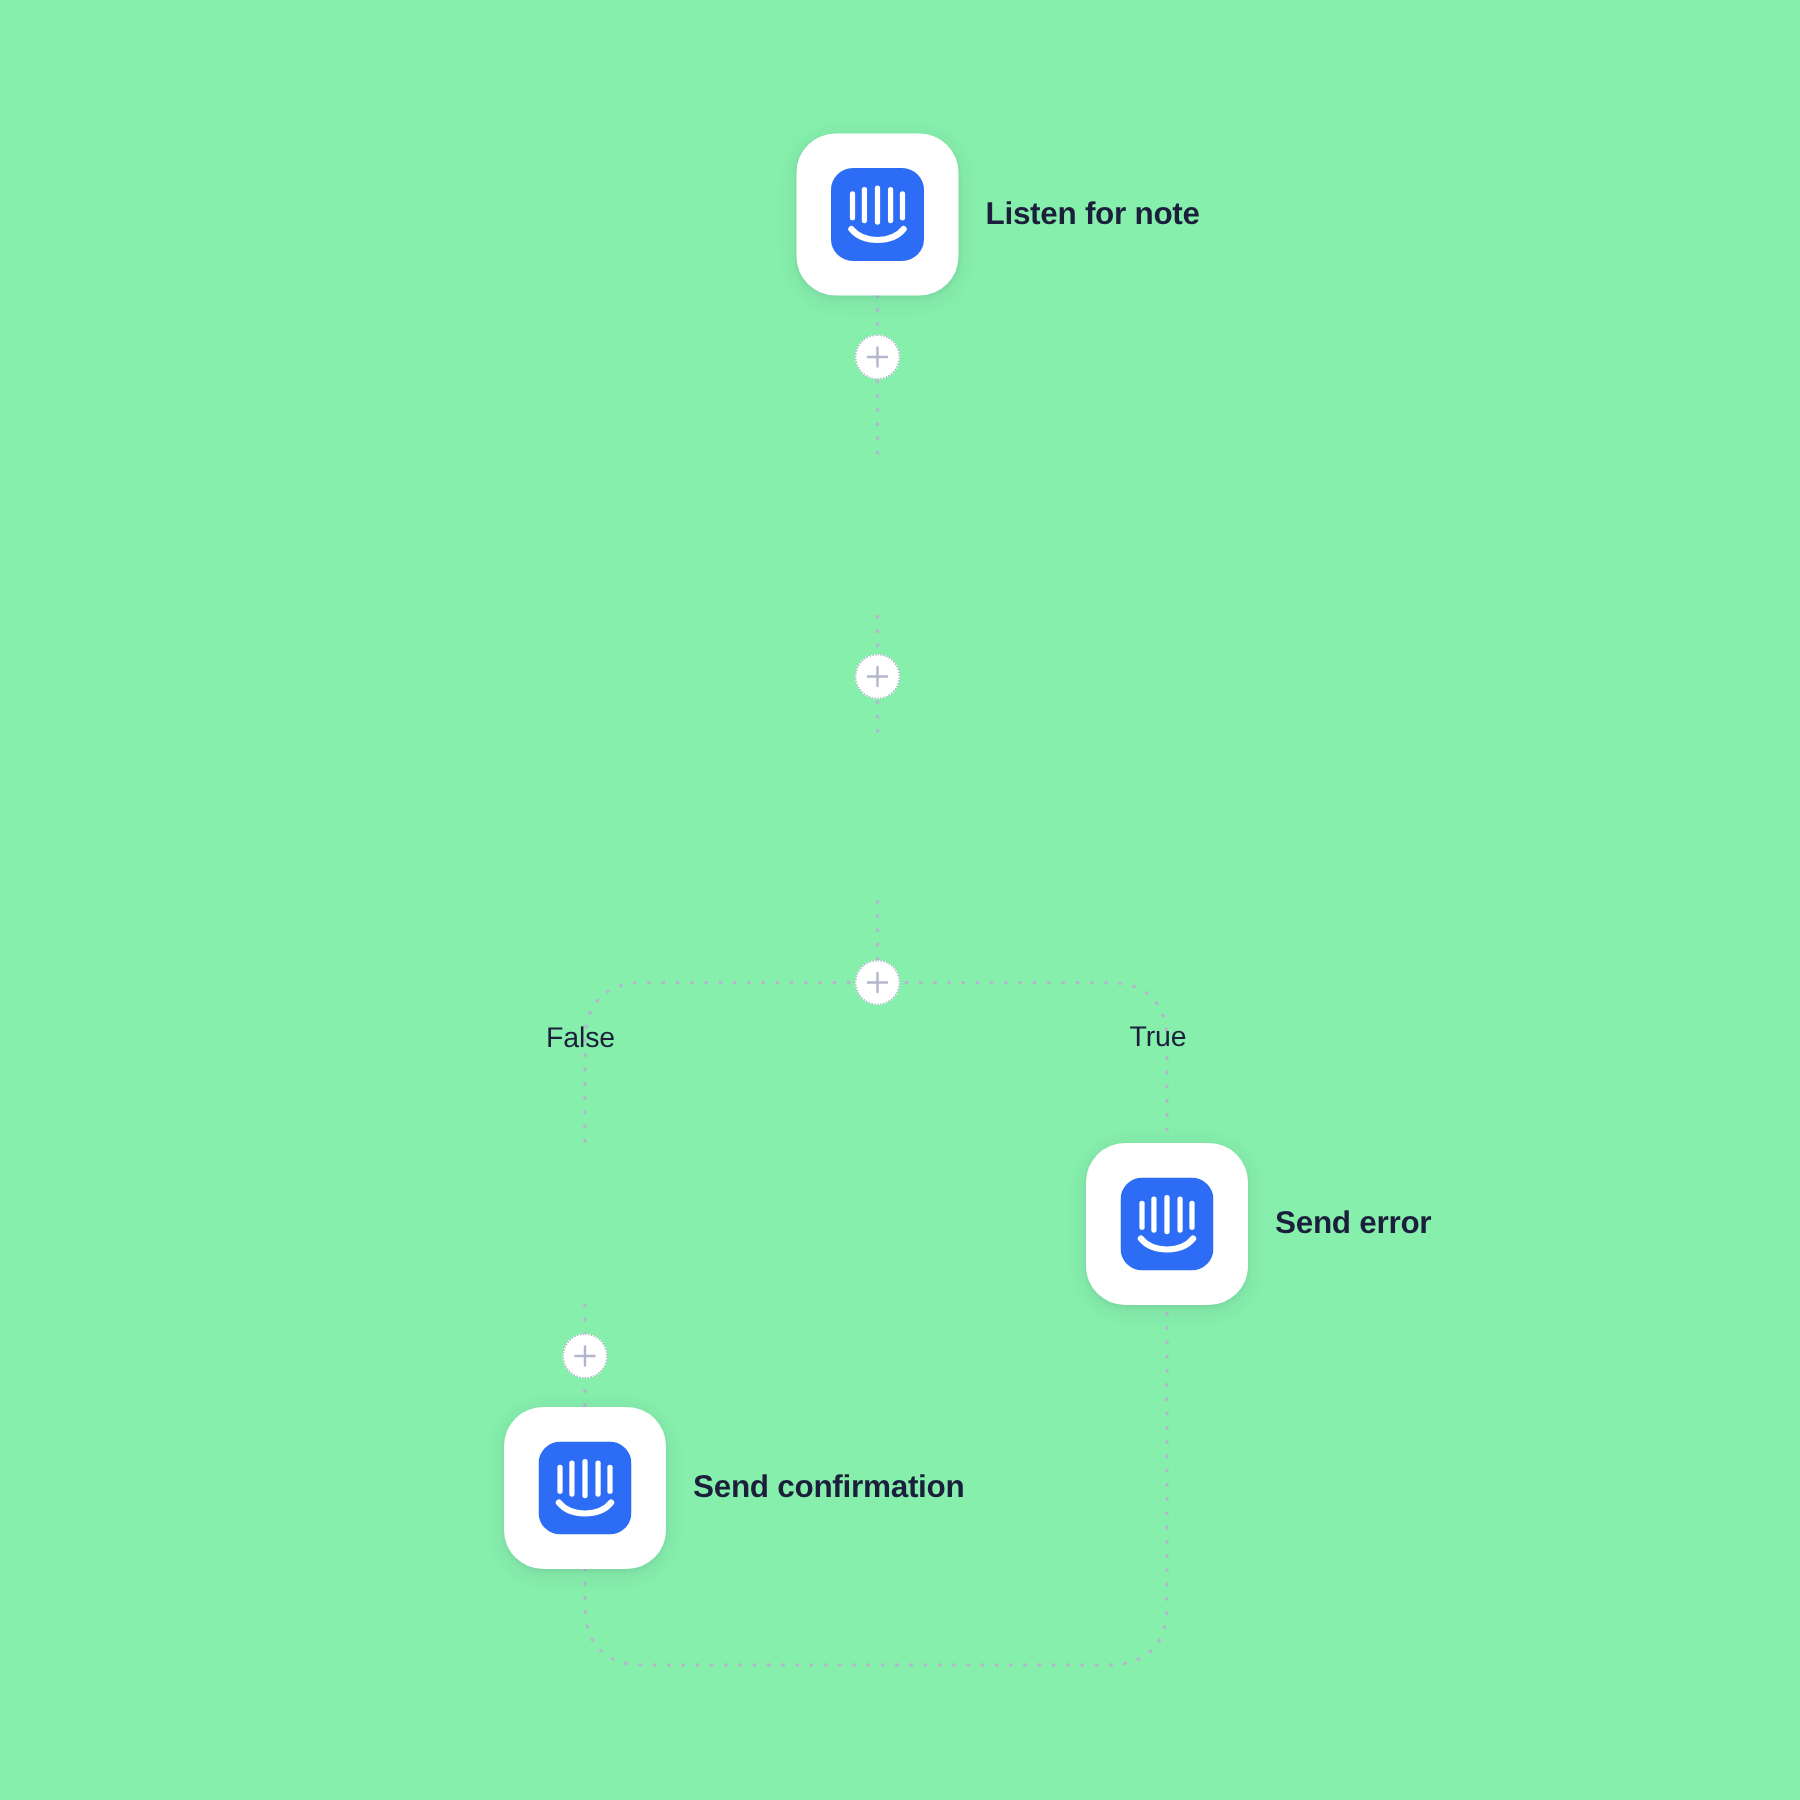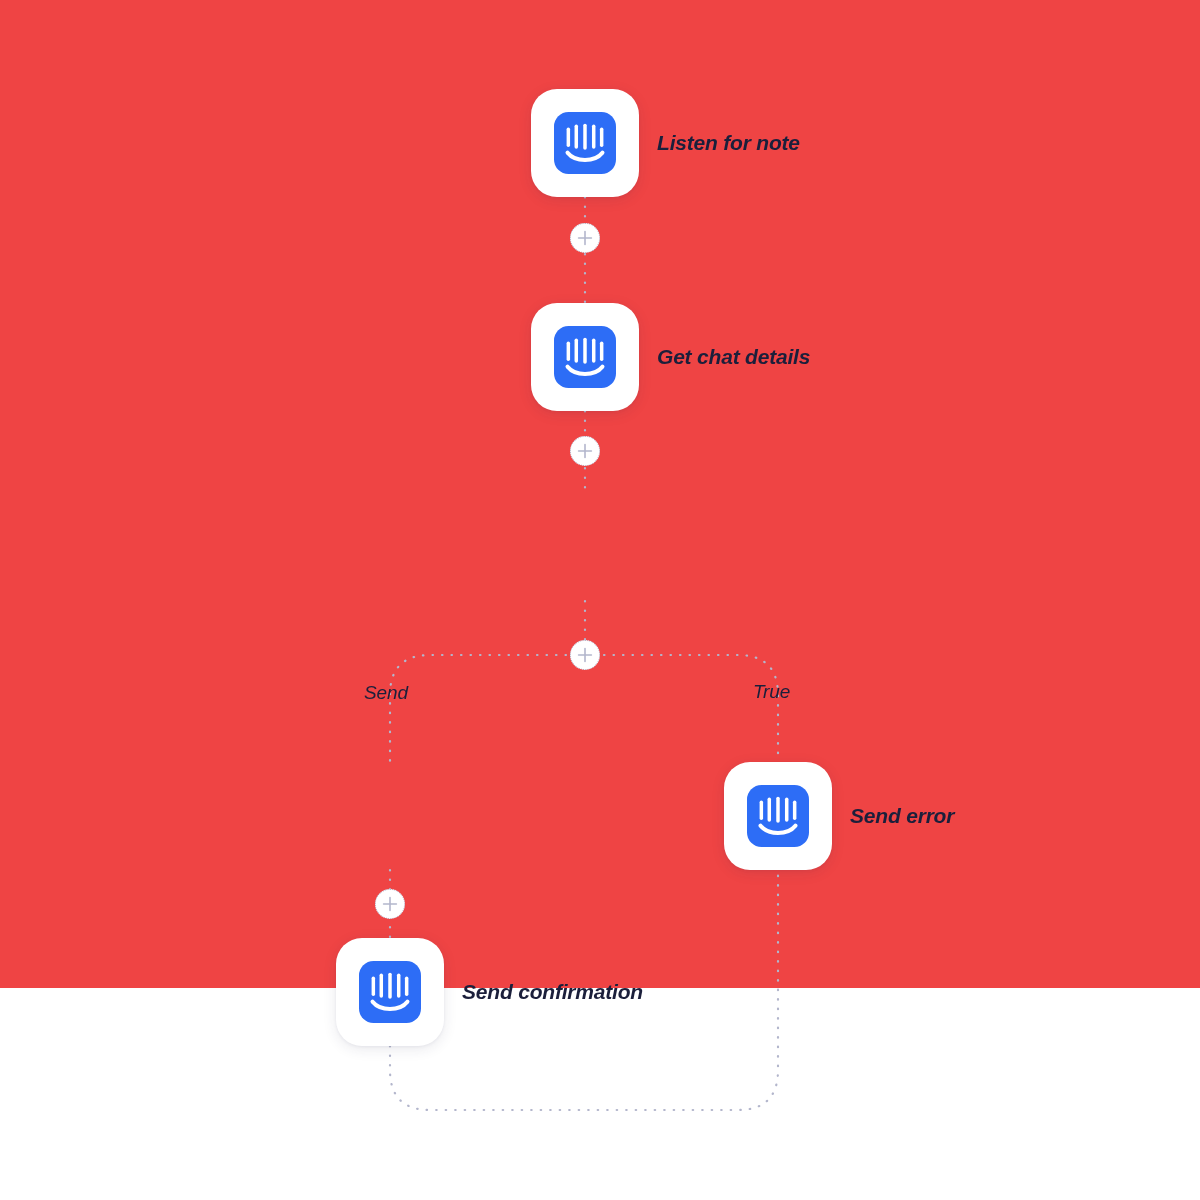--- a/index.html
+++ b/index.html
@@ -11,23 +11,22 @@
   body {
     width: 1200px;
     height: 1200px;
     font-family: "Liberation Sans", sans-serif;
     overflow: hidden;
     position: relative;
   }
   #canvas {
     position: relative;
     width: 1200px;
-    height: 988px;
-    background: #ef4444;
-    font-style: italic;
+    height: 1200px;
+    background: #86efac;
   }
   
   #connectors {
     position: absolute;
     left: 0;
     top: 0;
     width: 1200px;
     height: 1200px;
     z-index: 1;
     pointer-events: none;
@@ -123,34 +122,20 @@
         <rect x="21.2" y="13" width="3.6" height="25" rx="1.8" fill="#ffffff"></rect>
         <rect x="30.2" y="12" width="3.6" height="27" rx="1.8" fill="#ffffff"></rect>
         <rect x="39.2" y="13" width="3.6" height="25" rx="1.8" fill="#ffffff"></rect>
         <rect x="47.4" y="16" width="3.6" height="20" rx="1.8" fill="#ffffff"></rect>
         <path d="M14 42 C22 52, 42 52, 50 42" fill="none" stroke="#ffffff" stroke-width="4.2" stroke-linecap="round"></path>
       </svg>
     </div>
     <div class="node-label">Listen for note</div>
   </div>
 
-  <div class="node" style="left:531px; top:303px;">
-    <div class="node-card">
-      <svg class="icon-intercom" viewBox="0 0 64 64">
-        <rect x="0" y="0" width="64" height="64" rx="15" fill="#2d6df6"></rect>
-        <rect x="13" y="16" width="3.6" height="20" rx="1.8" fill="#ffffff"></rect>
-        <rect x="21.2" y="13" width="3.6" height="25" rx="1.8" fill="#ffffff"></rect>
-        <rect x="30.2" y="12" width="3.6" height="27" rx="1.8" fill="#ffffff"></rect>
-        <rect x="39.2" y="13" width="3.6" height="25" rx="1.8" fill="#ffffff"></rect>
-        <rect x="47.4" y="16" width="3.6" height="20" rx="1.8" fill="#ffffff"></rect>
-        <path d="M14 42 C22 52, 42 52, 50 42" fill="none" stroke="#ffffff" stroke-width="4.2" stroke-linecap="round"></path>
-      </svg>
-    </div>
-    <div class="node-label">Get chat details</div>
-  </div>
 
 
 
   <div class="node" style="left:336px; top:938px;">
     <div class="node-card">
       <svg class="icon-intercom" viewBox="0 0 64 64">
         <rect x="0" y="0" width="64" height="64" rx="15" fill="#2d6df6"></rect>
         <rect x="13" y="16" width="3.6" height="20" rx="1.8" fill="#ffffff"></rect>
         <rect x="21.2" y="13" width="3.6" height="25" rx="1.8" fill="#ffffff"></rect>
         <rect x="30.2" y="12" width="3.6" height="27" rx="1.8" fill="#ffffff"></rect>
@@ -194,17 +179,17 @@
       <path d="M8 1.6 L8 14.4 M1.6 8 L14.4 8" stroke="#b3b6cc" stroke-width="1.6" stroke-linecap="round"></path>
     </svg>
   </div>
 
   <div class="plus-node" style="left:375px; top:889px;">
     <svg width="16" height="16" viewBox="0 0 16 16">
       <path d="M8 1.6 L8 14.4 M1.6 8 L14.4 8" stroke="#b3b6cc" stroke-width="1.6" stroke-linecap="round"></path>
     </svg>
   </div>
 
-  <div class="branch-label" style="left:364px; top:682px;">Send</div>
+  <div class="branch-label" style="left:364px; top:682px;">False</div>
 
   <div class="branch-label" style="left:753px; top:681px;">True</div>
 
 </div>
 
 </body></html>

